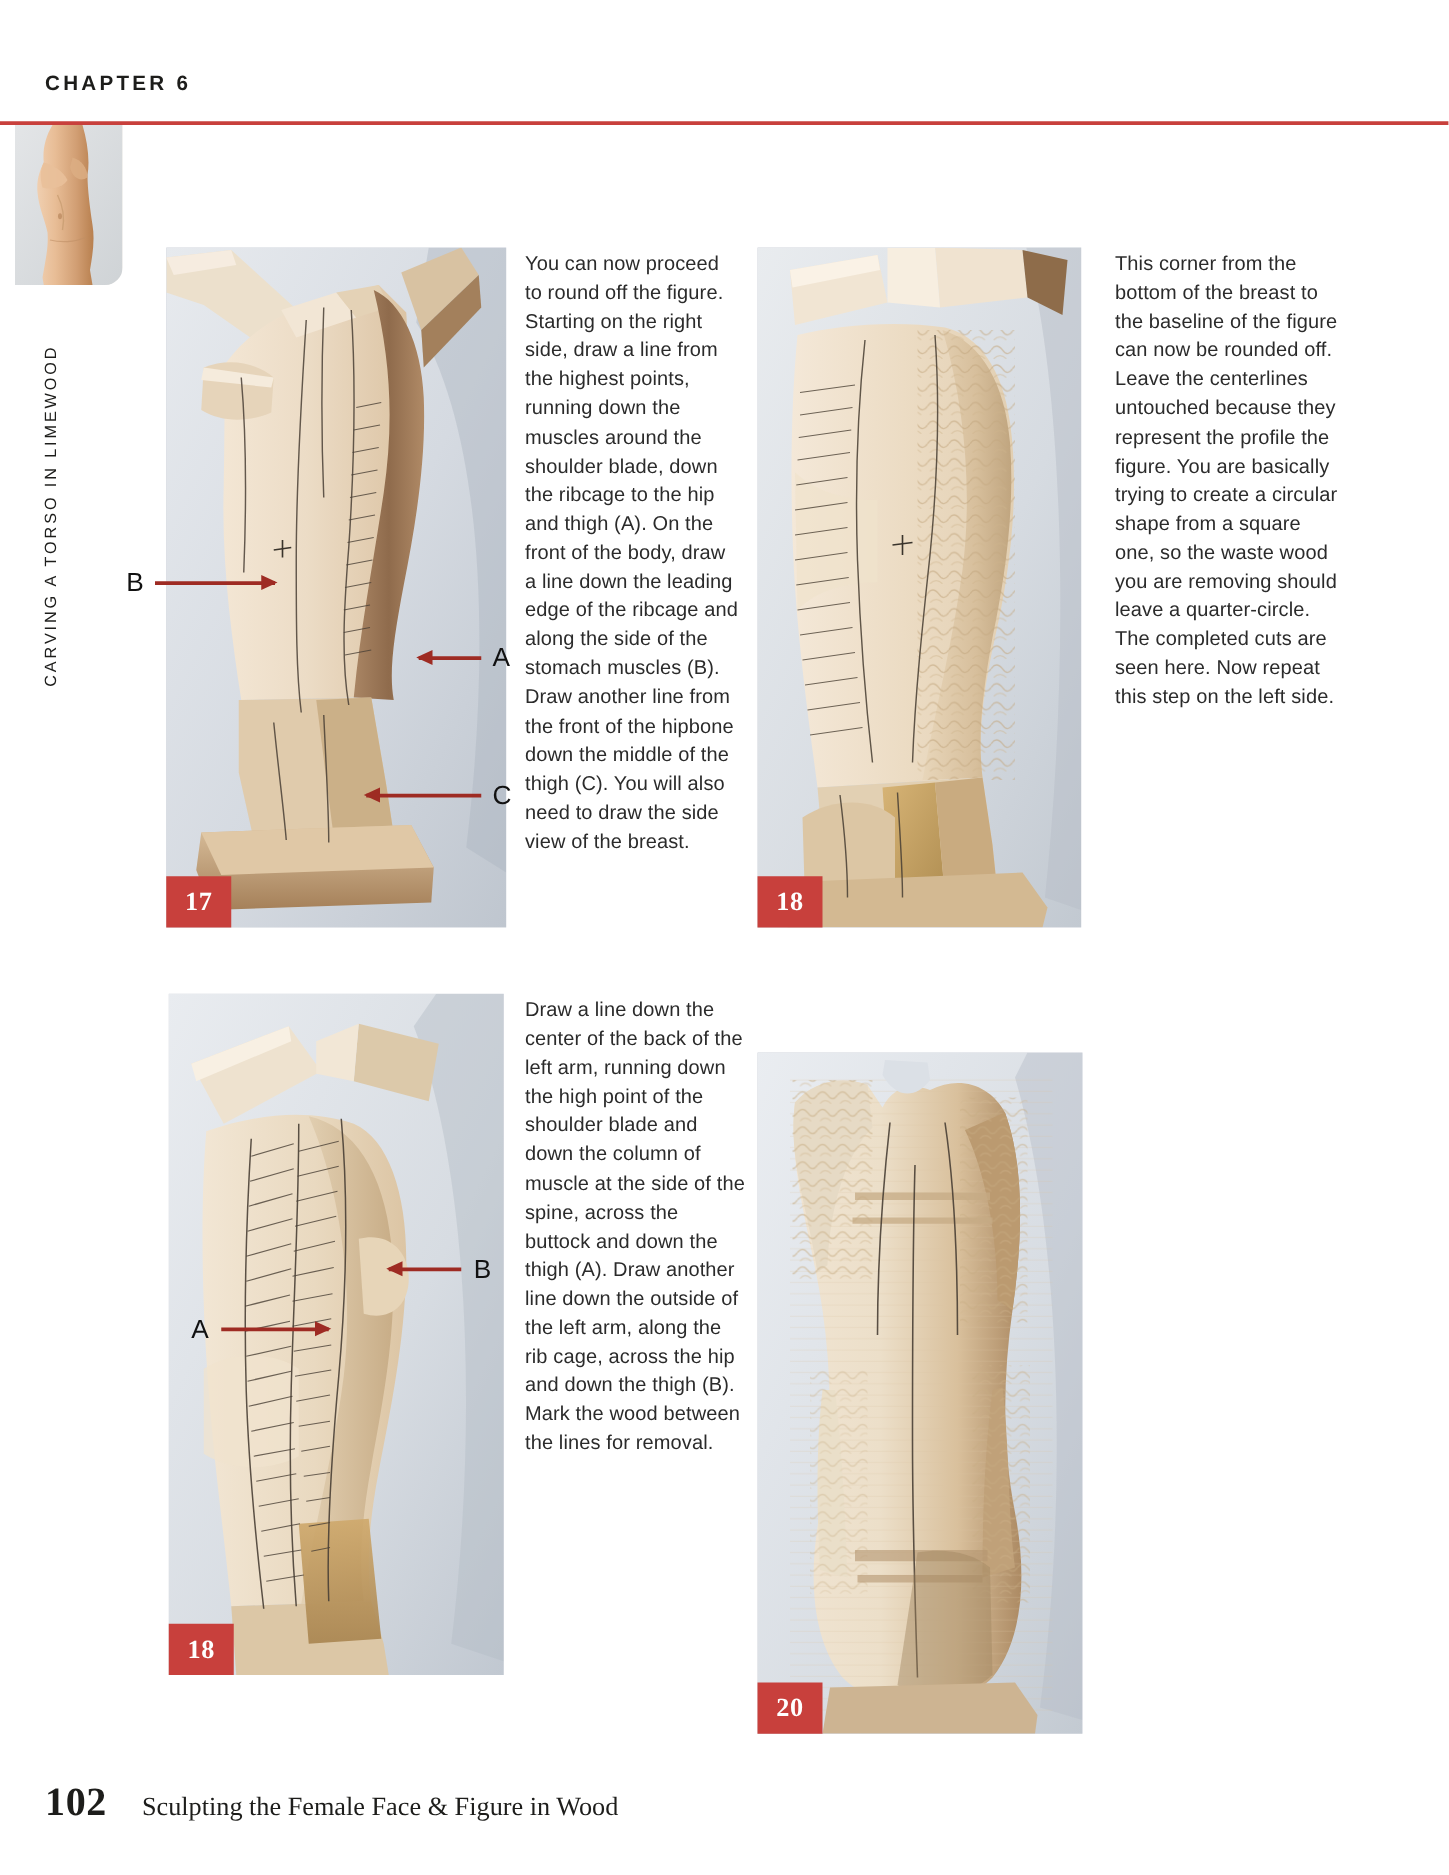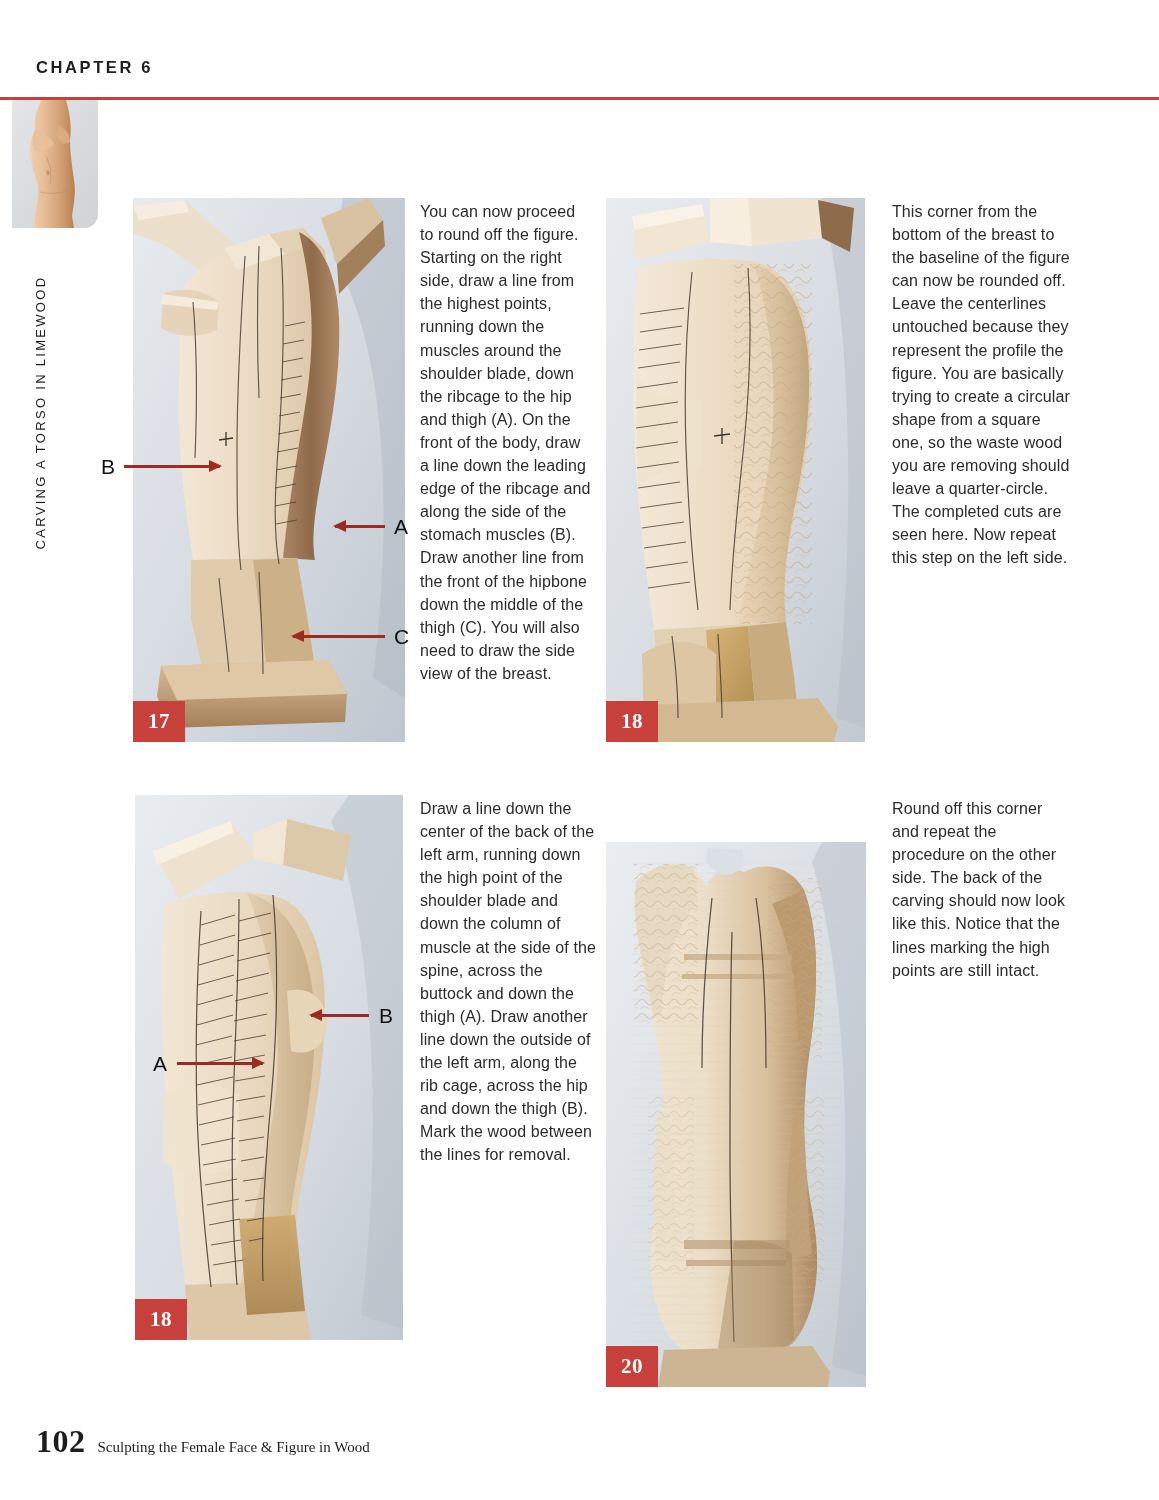--- a/index.html
+++ b/index.html
@@ -143,21 +143,21 @@
   .footer {
     position: absolute;
     left: 36px;
     bottom: 40px;
     display: flex;
     align-items: baseline;
     font-family: "Liberation Serif", serif;
     color: #1d1d1b;
   }
   .folio { font-size: 32px; font-weight: 700; letter-spacing: .5px; }
-  .book-title { font-size: 15px; margin-left: 12px; }
+  .book-title { font-size: 21px; margin-left: 28px; }
 </style>
 </head>
 <body>
 
 <div class="page">
 
   <div class="chapter-label">CHAPTER 6</div>
   <div class="header-rule"></div>
 
   <div class="side-thumb">
@@ -542,20 +542,19 @@
         </g>
 
         <path d="M128 400 C150 396 172 400 186 412 L188 498 C164 520 130 520 112 506 Z" fill="#9f8460" opacity="0.45"></path>
 
         <path d="M58 508 L206 504 L224 530 L222 545 L52 545 Z" fill="#cdb492"></path>
       </svg>
     </div>
     <div class="badge">20</div>
   </div>
 
-  <div class="caption" style="left:892px; top:797px; width:174px;">Round off this corner and repeat the procedure on the other side. The back of the carving should now look like this. Notice that the lines marking the high points are still intact.</div>
 
   <div class="footer">
     <span class="folio">102</span>
     <span class="book-title">Sculpting the Female Face &amp; Figure in Wood</span>
   </div>
 
 </div>
 
 </body></html>

